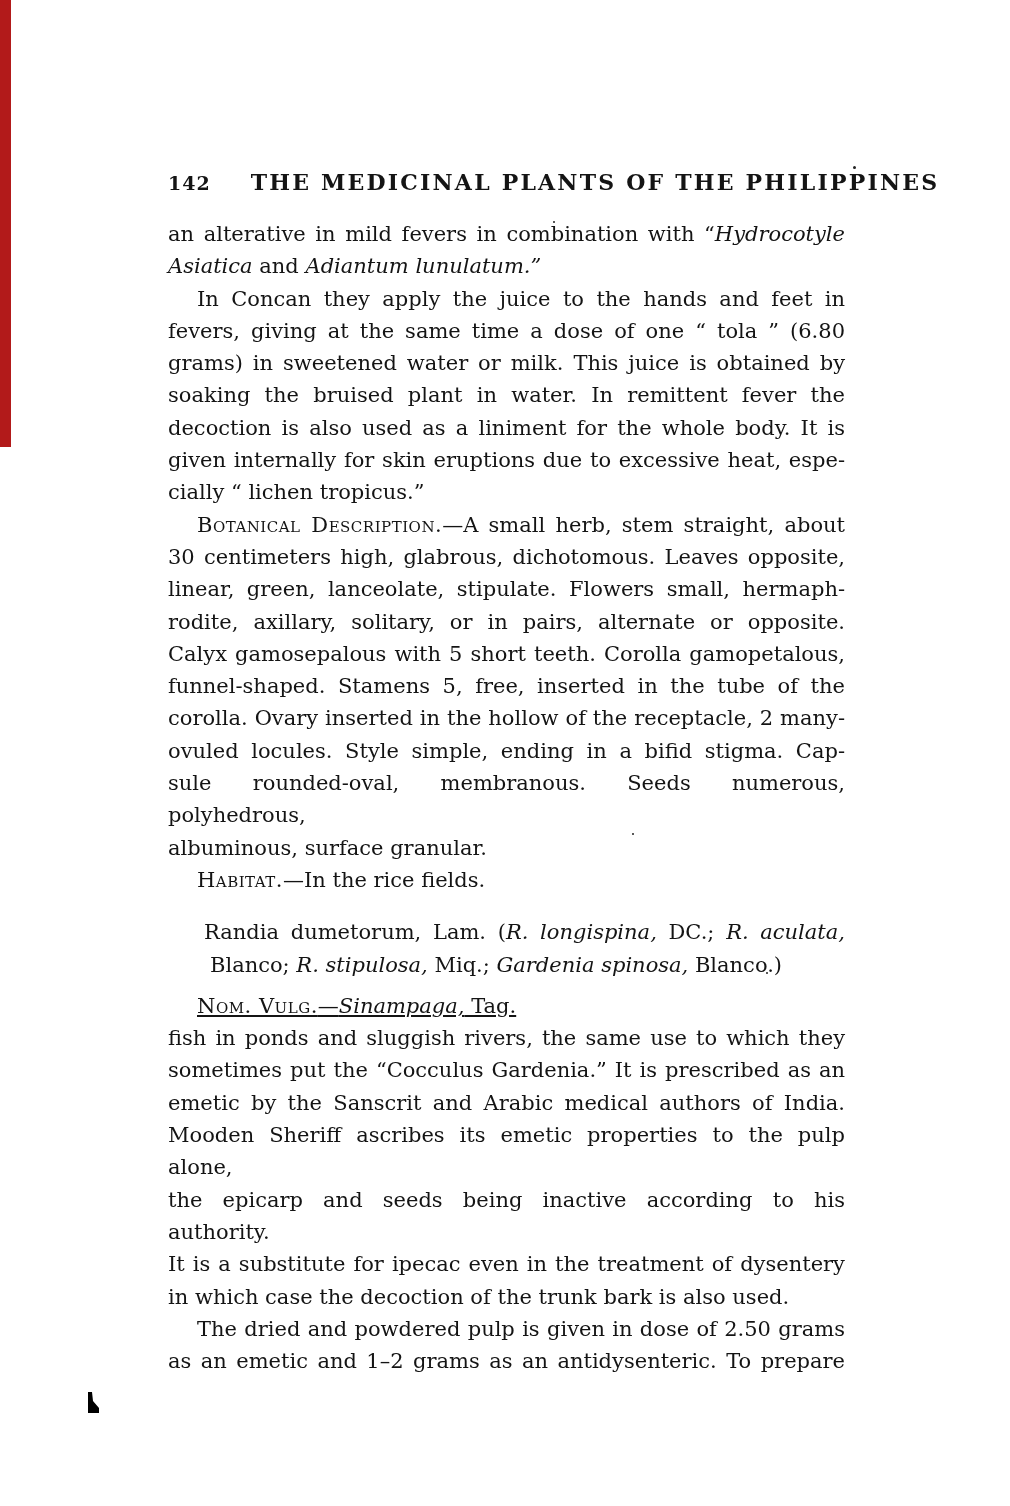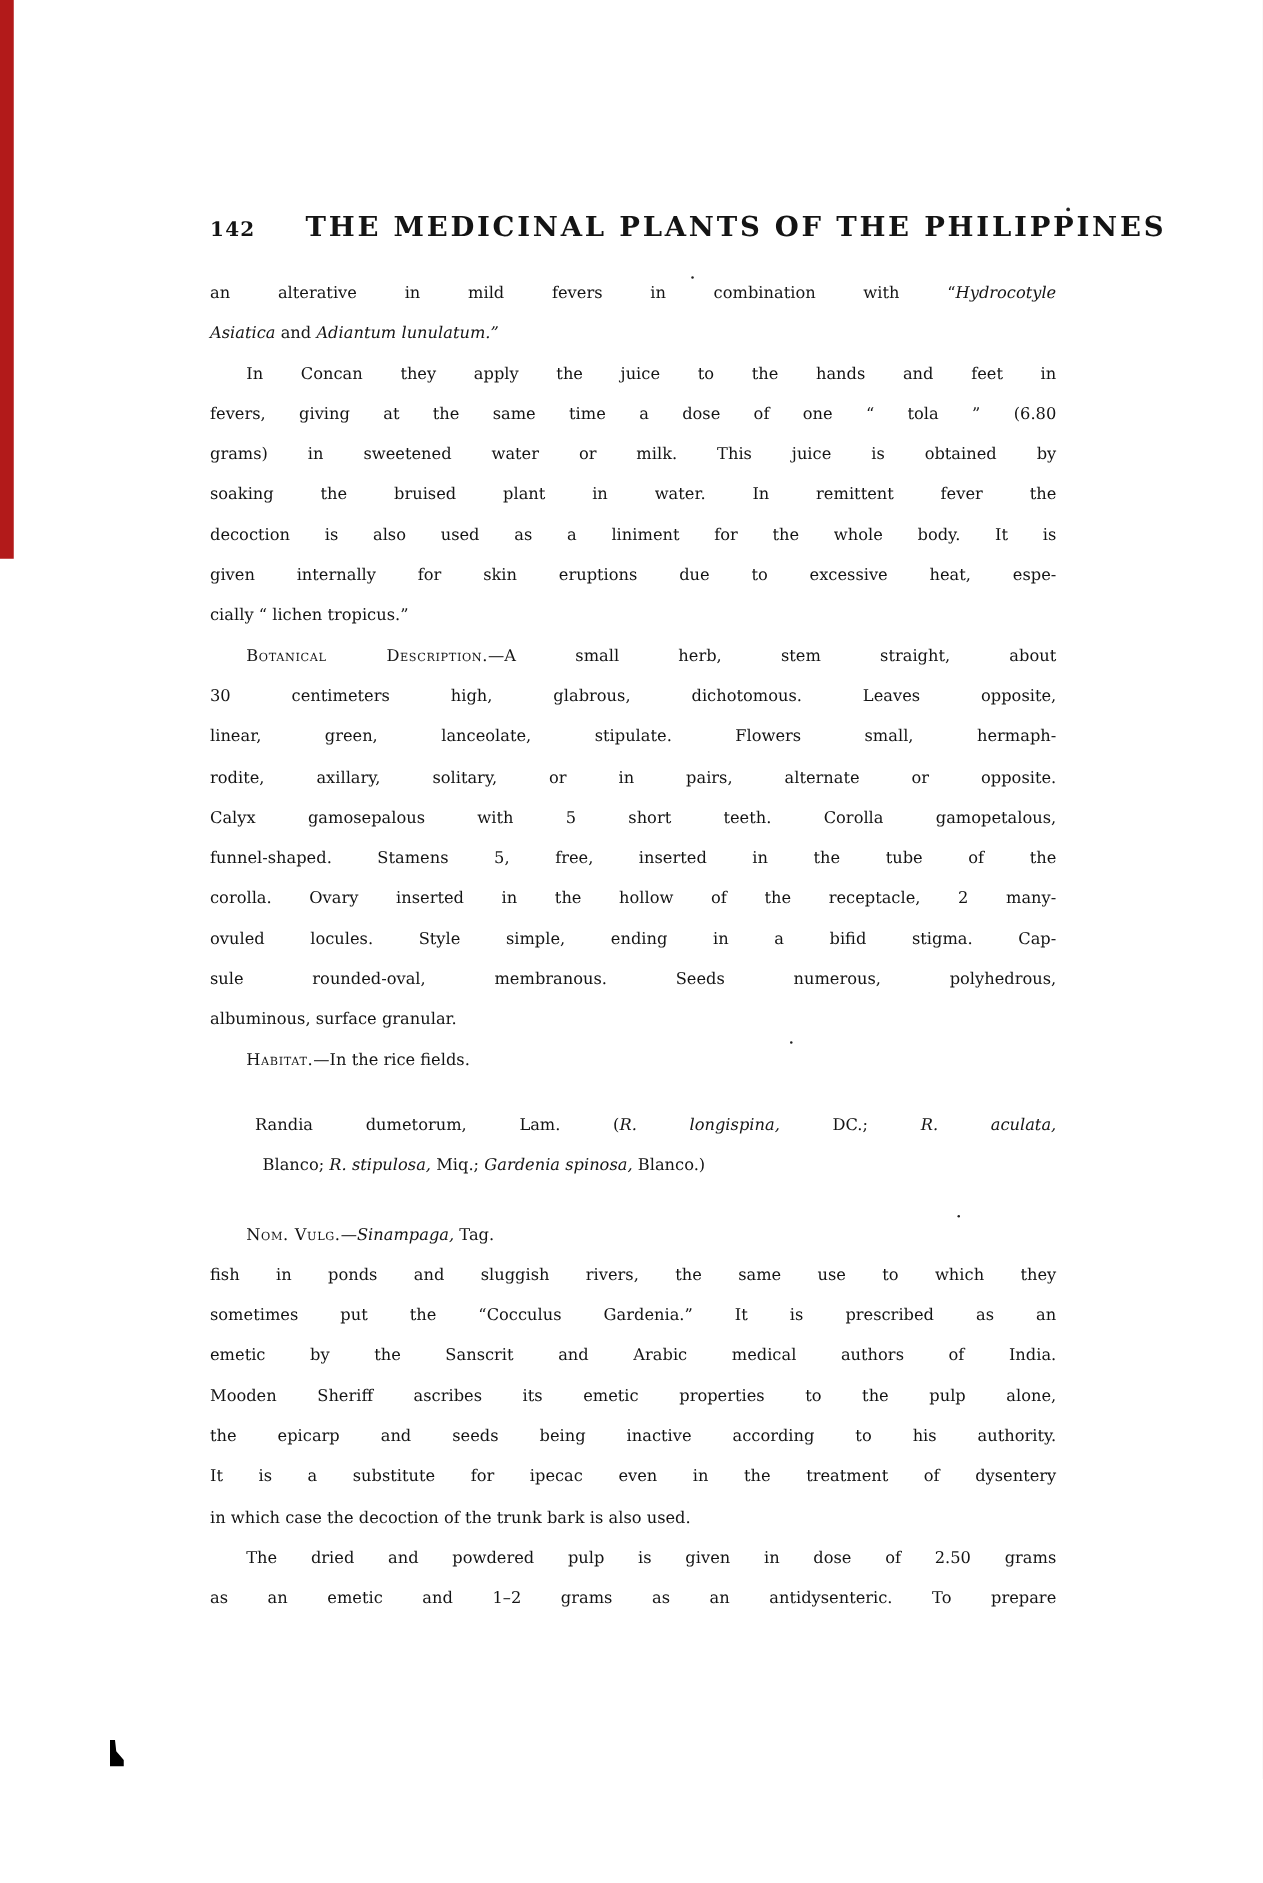--- a/index.html
+++ b/index.html
@@ -4,26 +4,26 @@
 <style>
   html,body{margin:0;padding:0;}
   body{background:#e9e9e9;font-family:"DejaVu Serif","Liberation Serif",serif;}
   .page{position:relative;width:1010px;height:1506px;background:#ffffff;overflow:hidden;color:#141414;}
 
   .stripe{position:absolute;left:0;top:0;width:11px;height:447px;background:#b21a1a;}
 
   .text-area{position:absolute;left:168px;top:166px;width:677px;}
 
   .page-header{display:flex;align-items:baseline;line-height:32px;white-space:nowrap;}
-  .page-number{font-size:16px;font-weight:bold;letter-spacing:1px;}
+  .page-number{font-size:19px;font-weight:bold;letter-spacing:1px;}
   .running-title{margin-left:40px;font-size:22px;font-weight:bold;letter-spacing:2.2px;}
 
   .body-text{margin-top:19px;}
   .block{margin:0;}
-  .line{font-size:13px;line-height:32.3px;text-align:left;}
+  .line{font-size:21px;line-height:32.3px;text-align:left;}
   .line.j{text-align:justify;text-align-last:justify;}
   .line.indent{padding-left:29px;}
   .line.hang{padding-left:42px;}
   span.i{font-style:italic;}
   span.b{font-weight:normal;margin-left:36px;}
   span.sc{font-variant:small-caps;letter-spacing:.5px;}
 
   .speck{position:absolute;background:#222;border-radius:50%;}
   .speck-1{left:853px;top:166px;width:3px;height:3px;}
   .speck-2{left:553px;top:221px;width:2px;height:2px;}
@@ -70,21 +70,21 @@
           <div class="line j"><span>sule rounded-oval, membranous.  Seeds numerous, polyhedrous,</span></div>
           <div class="line"><span>albuminous, surface granular.</span></div>
         </div>
         <div class="block">
           <div class="line indent"><span class="sc">Habitat.</span><span>—In the rice fields.</span></div>
         </div>
         <div class="block" style="margin-top: 20px;">
           <div class="line j"><span class="b">Randia dumetorum,</span><span> Lam.  (</span><span class="i">R. longispina,</span><span> DC.; </span><span class="i">R. aculata,</span></div>
           <div class="line hang"><span>Blanco; </span><span class="i">R. stipulosa,</span><span> Miq.; </span><span class="i">Gardenia spinosa,</span><span> Blanco.)</span></div>
         </div>
-        <div class="block" style="margin-top: 23px;">
+        <div class="block" style="margin-top: 9px; text-decoration: underline;">
           <div class="line indent"><span class="sc">Nom. Vulg.</span><span>—</span><span class="i">Sinampaga,</span><span> Tag.</span></div>
         </div>
         <div class="block">
           <div class="line j"><span>fish in ponds and sluggish rivers, the same use to which they</span></div>
           <div class="line j"><span>sometimes put the “Cocculus Gardenia.”  It is prescribed as an</span></div>
           <div class="line j"><span>emetic by the Sanscrit and Arabic medical authors of India.</span></div>
           <div class="line j"><span>Mooden Sheriff ascribes its emetic properties to the pulp alone,</span></div>
           <div class="line j"><span>the epicarp and seeds being inactive according to his authority.</span></div>
           <div class="line j"><span>It is a substitute for ipecac even in the treatment of dysentery</span></div>
           <div class="line"><span>in which case the decoction of the trunk bark is also used.</span></div>

